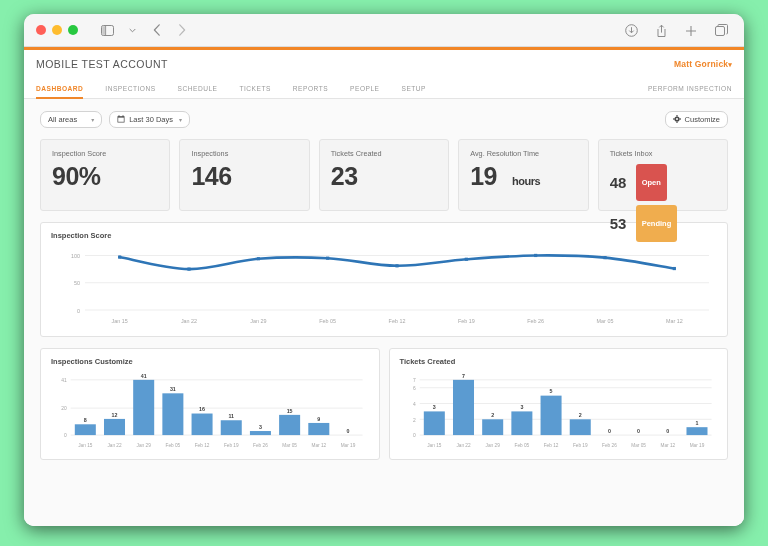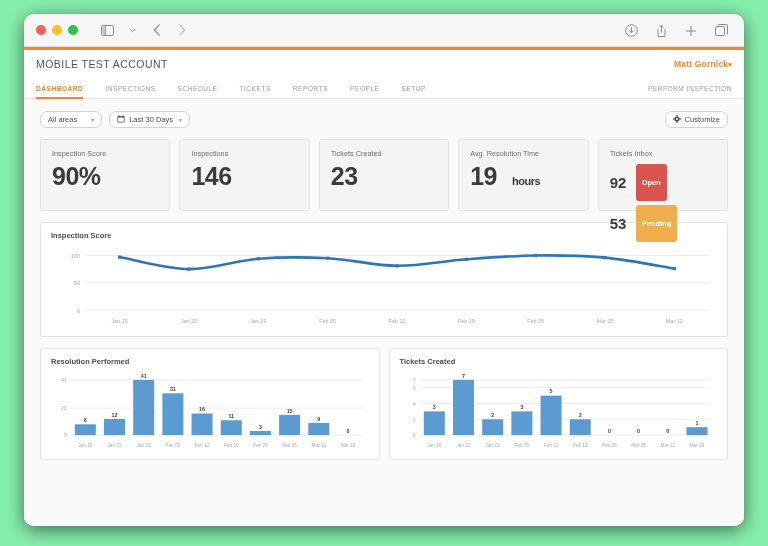--- a/index.html
+++ b/index.html
@@ -295,21 +295,21 @@
           <div class="kpi">
             <div class="kpi-label">Avg. Resolution Time</div>
             <div class="kpi-value">
               <span>19</span><span class="kpi-unit">hours</span>
             </div>
           </div>
           <div class="kpi">
             <div class="kpi-label">Tickets Inbox</div>
             <div class="inbox-rows">
               <div class="inbox-row">
-                <span class="inbox-num">92</span>
+                <span class="inbox-num">48</span>
                 <span class="badge" id="badge-open" style="background: rgb(217, 83, 79);">Open</span>
               </div>
               <div class="inbox-row">
                 <span class="inbox-num">53</span>
                 <span class="badge" id="badge-pending" style="background: rgb(240, 173, 78);">Pending</span>
               </div>
             </div>
           </div>
         </div>
 
@@ -341,21 +341,21 @@
                 <text x="415.3333333333333" y="79" text-anchor="middle" class="axis-txt" font-size="5.4">Feb 19</text>
                 <text x="484.66666666666663" y="79" text-anchor="middle" class="axis-txt" font-size="5.4">Feb 26</text>
                 <text x="554" y="79" text-anchor="middle" class="axis-txt" font-size="5.4">Mar 05</text>
                 <text x="623.3333333333333" y="79" text-anchor="middle" class="axis-txt" font-size="5.4">Mar 12</text>
               </svg>
           </div>
         </div>
 
         <div class="panels-bottom">
           <div class="panel">
-            <div class="panel-title">Resolution Performed</div>
+            <div class="panel-title">Inspections Customize</div>
             <div class="chart">
               <svg id="svg-bar1" viewBox="0 0 322 82" preserveAspectRatio="none">
                   <line x1="20" y1="66" x2="316" y2="66" class="gl"></line>
                   <text x="16" y="68.3" text-anchor="end" class="axis-txt" font-size="5">0</text>
                   <line x1="20" y1="38.6829268292683" x2="316" y2="38.6829268292683" class="gl"></line>
                   <text x="16" y="40.982926829268294" text-anchor="end" class="axis-txt" font-size="5">20</text>
                   <line x1="20" y1="10" x2="316" y2="10" class="gl"></line>
                   <text x="16" y="12.3" text-anchor="end" class="axis-txt" font-size="5">41</text>
                   <rect x="24.144" y="55.073170731707314" width="21.312" height="10.926829268292686" class="bar" fill="#5b9bd1"></rect>
                   <text x="34.8" y="52.87317073170731" text-anchor="middle" class="bar-val" font-size="5.4">8</text>

